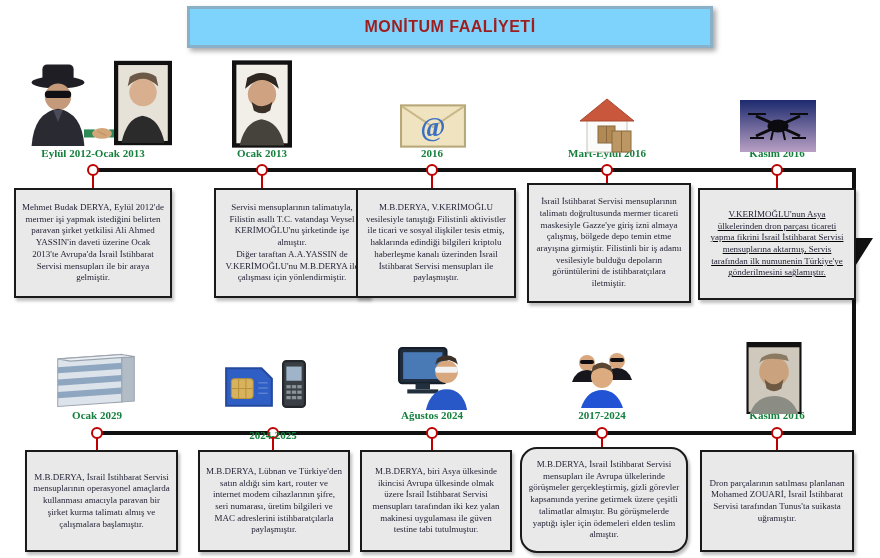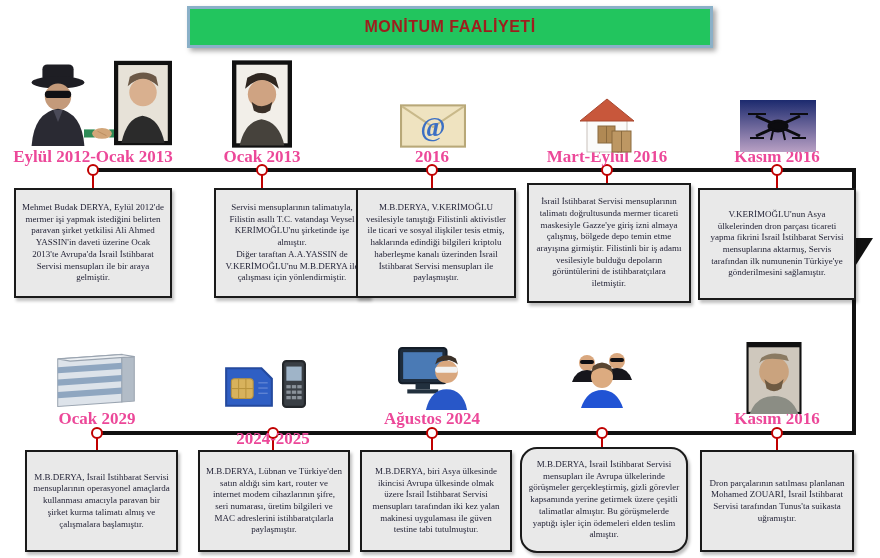--- a/index.html
+++ b/index.html
@@ -1,35 +1,35 @@
 <!DOCTYPE html>
 <html><head>
 <meta charset="utf-8">
 <style>
   html,body{margin:0;padding:0;background:#fff;}
   #stage{position:relative;width:880px;height:558px;background:#ffffff;overflow:hidden;
          font-family:"Liberation Serif",serif;}
   
   .title-bar{position:absolute;left:187px;top:6px;width:526px;height:42px;
-    background:#22c55e;border:3px solid #8ab0c8;box-sizing:border-box;
+    background:#7dd3fc;border:3px solid #8ab0c8;box-sizing:border-box;
     display:flex;align-items:center;justify-content:center;
     box-shadow:3px 3px 5px rgba(0,0,0,.35);}
   .title-bar span{font-family:"Liberation Sans",sans-serif;font-weight:bold;
     font-size:16px;color:#9e1d1d;letter-spacing:.5px;}
   
   .tl{position:absolute;background:#111;}
   .marker{position:absolute;width:8px;height:8px;border-radius:50%;
     background:#fff;border:2px solid #c00000;box-sizing:content-box;}
   .stem{position:absolute;width:2px;background:#c00000;}
   .arrow-down{position:absolute;width:0;height:0;
     border-left:19px solid transparent;border-right:19px solid transparent;
     border-top:30px solid #111;}
   
   .date{position:absolute;width:170px;text-align:center;
-    color:#ec4899;font-weight:bold;font-size:17px;}
+    color:#15803d;font-weight:bold;font-size:11px;}
   
   .event-box{position:absolute;background:#e9e9e9;border:2px solid #1a1a1a;
     box-sizing:border-box;display:flex;align-items:center;justify-content:center;
     padding:3px 6px;box-shadow:2px 3px 3px rgba(0,0,0,.25);overflow:hidden;}
   .event-box .txt{font-size:9px;line-height:1.3;color:#1f1f33;text-align:center;
     white-space:pre-line;}
   .icon{position:absolute;}
 </style>
 </head>
 <body>
@@ -69,20 +69,21 @@
 
   <div class="date" style="left:8px;top:147px;">Eylül 2012-Ocak 2013</div>
   <div class="date" style="left:177px;top:147px;">Ocak 2013</div>
   <div class="date" style="left:347px;top:147px;">2016</div>
   <div class="date" style="left:522px;top:147px;">Mart-Eylül 2016</div>
   <div class="date" style="left:692px;top:147px;">Kasım 2016</div>
 
   <div class="date" style="left:12px;top:409px;">Ocak 2029</div>
   <div class="date" style="left:188px;top:409px;margin-top:20px;">2024-2025</div>
   <div class="date" style="left:347px;top:409px;">Ağustos 2024</div>
+  <div class="date" style="left:517px;top:409px;">2017-2024</div>
   <div class="date" style="left:692px;top:409px;">Kasım 2016</div>
 
   <div class="icon" style="left:22px;top:62px;width:72px;height:84px;">
     <svg width="72" height="84" viewBox="0 0 60 70">
       <rect x="17" y="2" width="26" height="14" rx="4" fill="#1e1e24"></rect>
       <ellipse cx="30" cy="17" rx="22" ry="5" fill="#1e1e24"></ellipse>
       <circle cx="30" cy="29" r="11" fill="#c49a7a"></circle>
       <rect x="19" y="24" width="22" height="6" rx="3" fill="#101014"></rect>
       <path d="M8 70 Q10 42 30 39 Q50 42 52 70 Z" fill="#2a2a33"></path>
       <path d="M26 40 L30 50 L34 40 Z" fill="#4a4a58"></path>
@@ -246,21 +247,21 @@
   <div class="event-box" style="left:186px;top:188px;width:156px;height:110px;margin-left:28px;">
     <div class="txt">Servisi mensuplarının talimatıyla, Filistin asıllı T.C. vatandaşı Veysel KERİMOĞLU'nu şirketinde işe almıştır.
 Diğer taraftan A.A.YASSIN de V.KERİMOĞLU'nu M.B.DERYA ile çalışması için yönlendirmiştir.</div>
   </div>
   <div class="event-box" style="left:356px;top:188px;width:160px;height:110px;">
     <div class="txt">M.B.DERYA, V.KERİMOĞLU vesilesiyle tanıştığı Filistinli aktivistler ile ticari ve sosyal ilişkiler tesis etmiş, haklarında edindiği bilgileri kriptolu haberleşme kanalı üzerinden İsrail İstihbarat Servisi mensupları ile paylaşmıştır.</div>
   </div>
   <div class="event-box" style="left:527px;top:183px;width:164px;height:120px;">
     <div class="txt">İsrail İstihbarat Servisi mensuplarının talimatı doğrultusunda mermer ticareti maskesiyle Gazze'ye giriş izni almaya çalışmış, bölgede depo temin etme arayışına girmiştir. Filistinli bir iş adamı vesilesiyle bulduğu depoların görüntülerini de istihbaratçılara iletmiştir.</div>
   </div>
-  <div class="event-box" style="left:698px;top:188px;width:158px;height:112px;">
+  <div class="event-box" style="left:698px;top:188px;width:158px;height:112px;text-decoration:underline;">
     <div class="txt">V.KERİMOĞLU'nun Asya ülkelerinden dron parçası ticareti yapma fikrini İsrail İstihbarat Servisi mensuplarına aktarmış, Servis tarafından ilk numunenin Türkiye'ye gönderilmesini sağlamıştır.</div>
   </div>
 
   <div class="event-box" style="left:25px;top:450px;width:153px;height:102px;">
     <div class="txt">M.B.DERYA, İsrail İstihbarat Servisi mensuplarının operasyonel amaçlarda kullanması amacıyla paravan bir şirket kurma talimatı almış ve çalışmalara başlamıştır.</div>
   </div>
   <div class="event-box" style="left:198px;top:450px;width:152px;height:102px;">
     <div class="txt">M.B.DERYA, Lübnan ve Türkiye'den satın aldığı sim kart, router ve internet modem cihazlarının şifre, seri numarası, üretim bilgileri ve MAC adreslerini istihbaratçılarla paylaşmıştır.</div>
   </div>
   <div class="event-box" style="left:360px;top:450px;width:152px;height:102px;">

